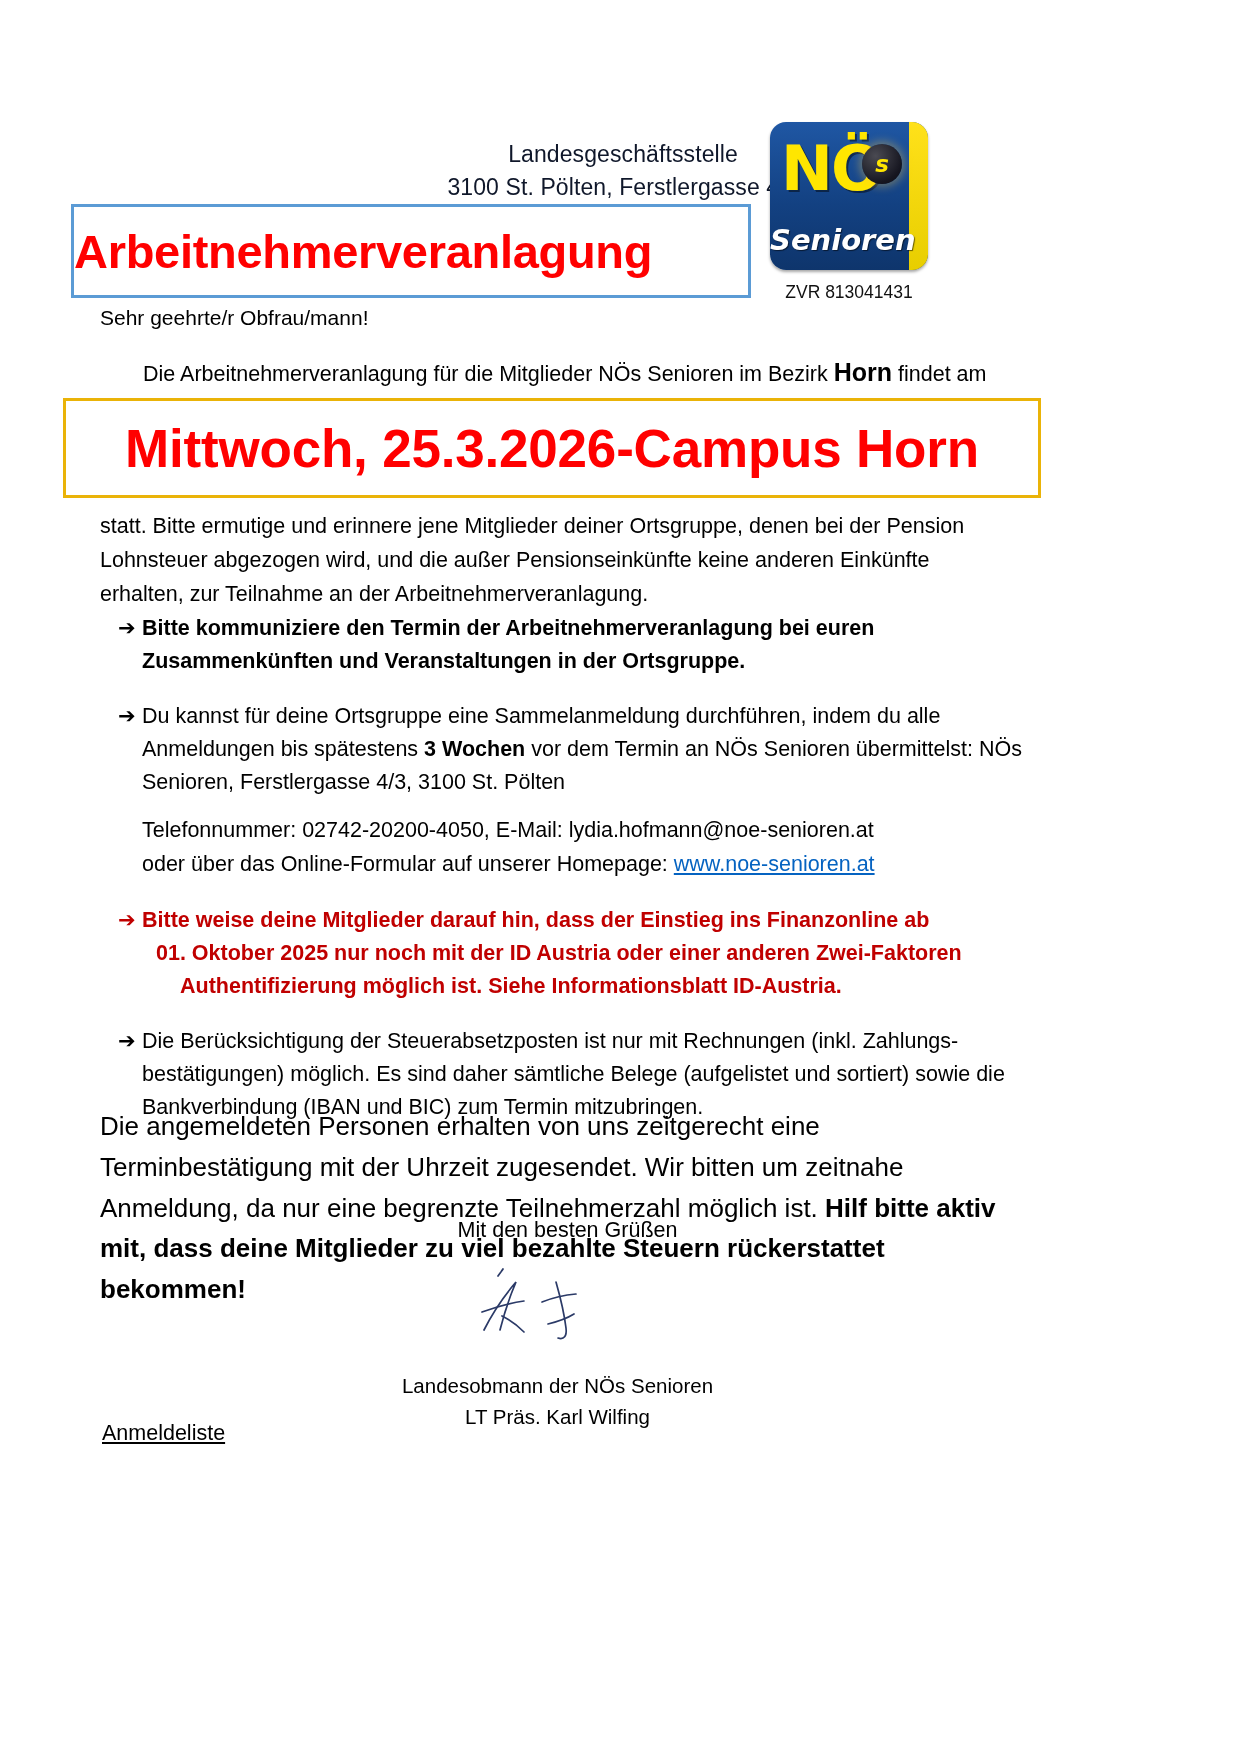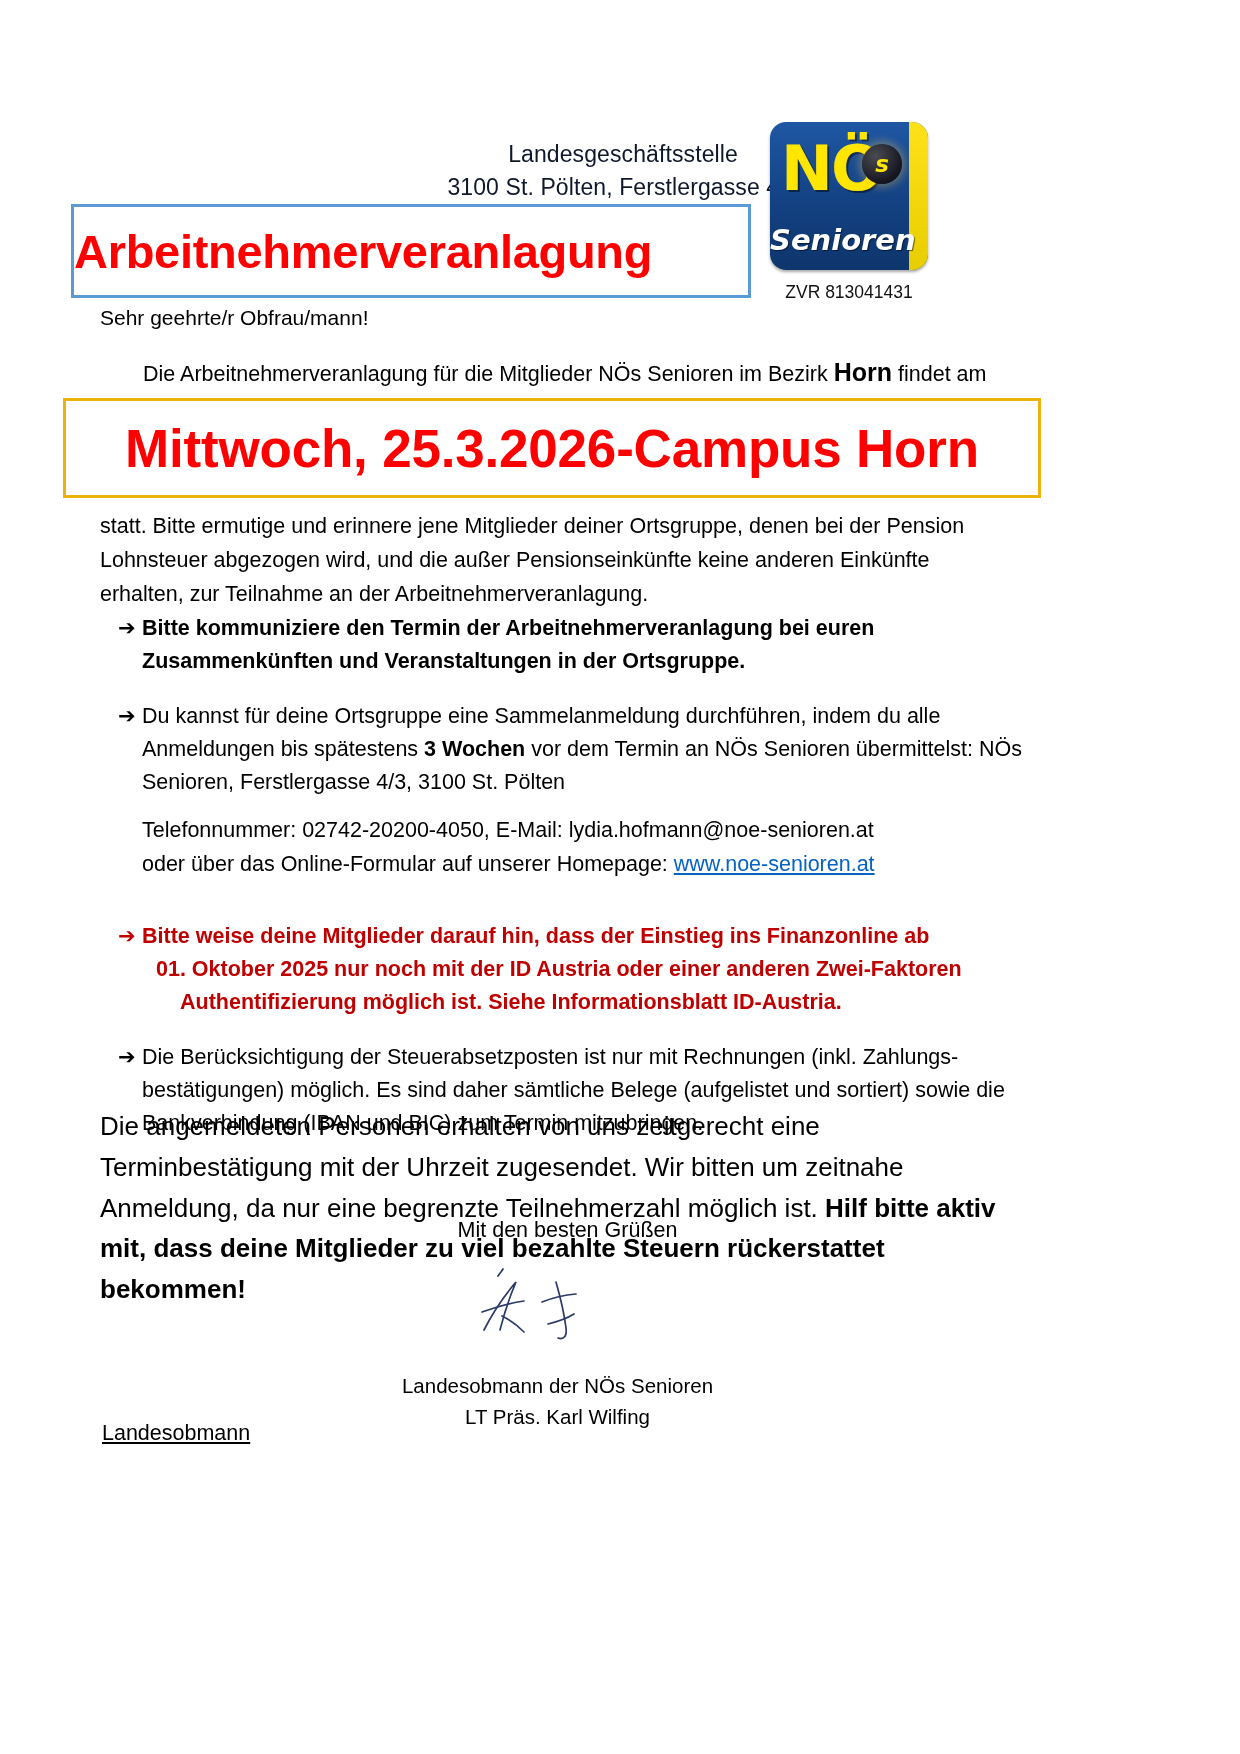--- a/index.html
+++ b/index.html
@@ -215,21 +215,21 @@
   }
   .bullet.red .l2 { display:block; padding-left: 14px; }
   .bullet.red .l3 { display:block; padding-left: 38px; }
   .bullet b { font-weight: bold; }
 
   .contact-block {
     padding-left: 42px;
     font-size: 21.5px;
     line-height: 1.55;
     margin-top: -6px;
-    margin-bottom: 39px;
+    margin-bottom: 23px;
   }
   .link {
     color: #0563C1;
     text-decoration: underline;
   }
 
   .closing-para {
     position: absolute;
     left: 100px;
     top: 1106px;
@@ -355,15 +355,15 @@
       <path d="M72 40 C82 36 94 33 106 32"></path>
       <path d="M78 62 C86 60 96 57 104 52"></path>
     </g>
   </svg>
 
   <div class="sign-name">
     <div>Landesobmann der NÖs Senioren</div>
     <div>LT Präs. Karl Wilfing</div>
   </div>
 
-  <div class="anmeldeliste">Landesobmann</div>
+  <div class="anmeldeliste">Anmeldeliste</div>
 
 </div>
 
 </body></html>

